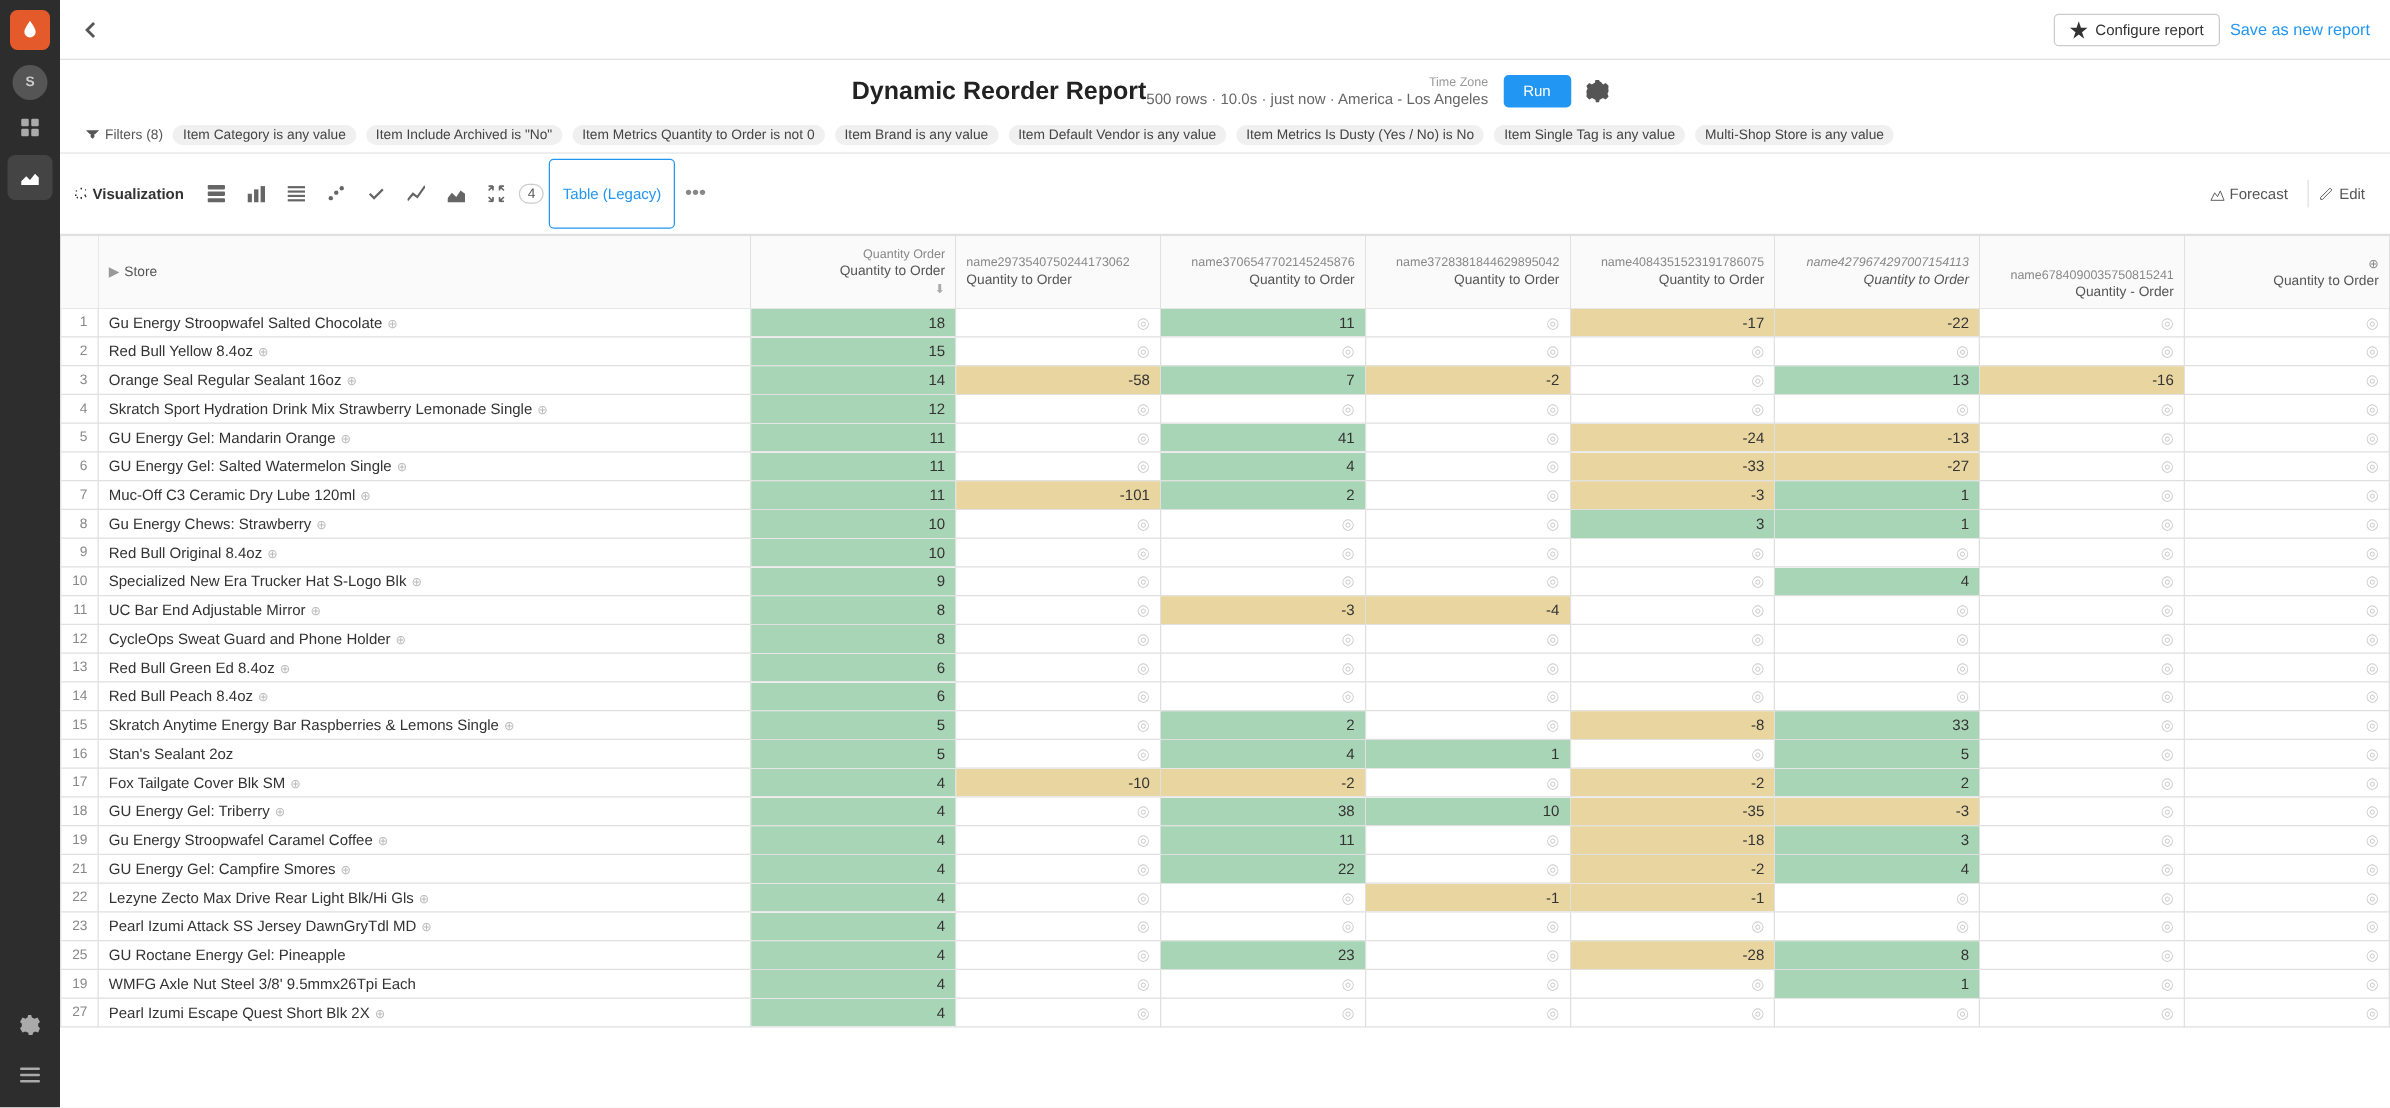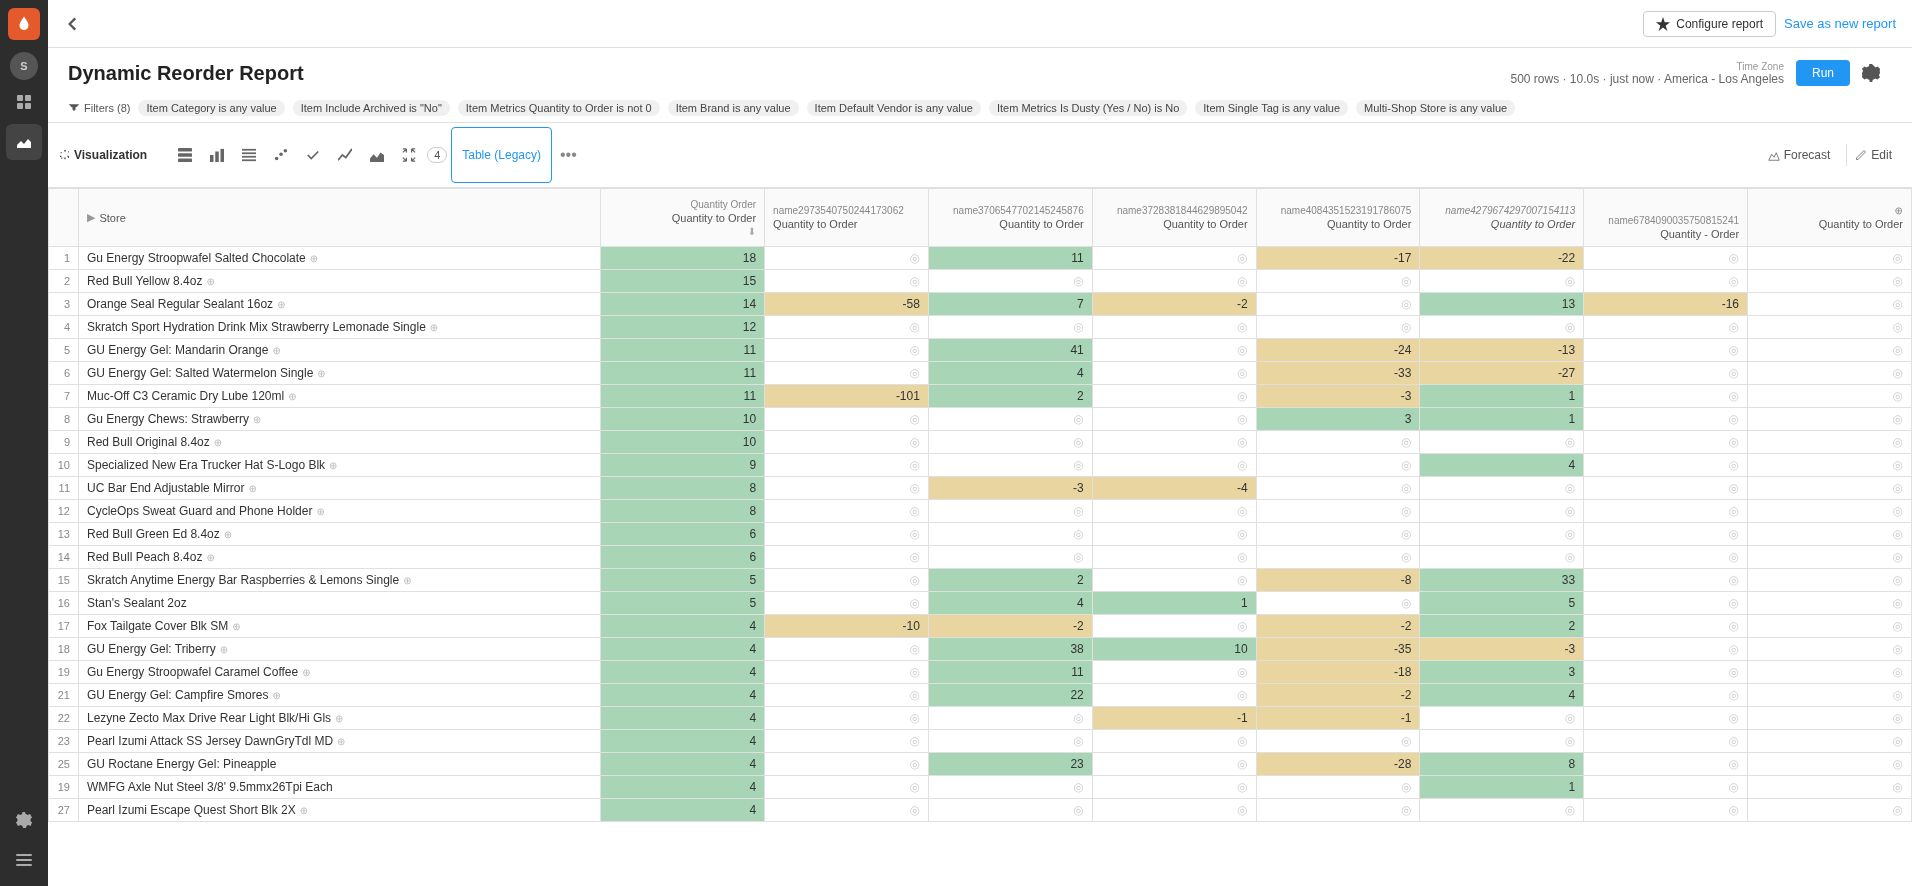--- a/index.html
+++ b/index.html
@@ -57,22 +57,22 @@
     .topbar-right { display: flex; align-items: center; gap: 8px; }
     .configure-btn {
       display: flex; align-items: center; gap: 6px;
       border: 1px solid #ccc; border-radius: 4px;
       padding: 5px 12px; background: #fff; cursor: pointer; font-size: 12px; color: #333;
     }
     .save-link { color: #2196f3; font-size: 13px; cursor: pointer; text-decoration: none; font-weight: 500; }
 
     
     .report-header {
-      display: flex; align-items: center; justify-content: space-between;
-      padding: 12px 32px 8px 20px;
+      display: flex; align-items: center; justify-content: center;
+      padding: 12px 12px 8px 20px;
       flex-shrink: 0;
     }
     .report-title { font-size: 20px; font-weight: 600; color: #222; }
     .report-meta { display: flex; align-items: center; gap: 12px; font-size: 12px; color: #666; }
     .run-btn {
       background: #2196f3; color: white; border: none; border-radius: 4px;
       padding: 6px 16px; font-size: 12px; cursor: pointer; font-weight: 500;
     }
     .settings-btn { color: #555; cursor: pointer; display: flex; align-items: center; }
 
@@ -97,21 +97,21 @@
       display: flex; align-items: center;
       padding: 4px 12px;
       background: #fff;
       border-bottom: 1px solid #e0e0e0;
       gap: 4px;
       flex-shrink: 0;
     }
     .viz-label {
       display: flex; align-items: center; gap: 4px;
       font-size: 12px; font-weight: 600; color: #333;
-      margin-right: 20px;
+      margin-right: 8px;
     }
     .viz-icon-btn {
       width: 28px; height: 28px; border-radius: 4px;
       display: flex; align-items: center; justify-content: center;
       cursor: pointer; color: #666; border: none; background: transparent;
     }
     .viz-table-btn {
       padding: 20px 10px; border-radius: 4px; font-size: 12px;
       border: 1px solid #ccc; background: #f5f5f5; cursor: pointer; color: #333;
     }

